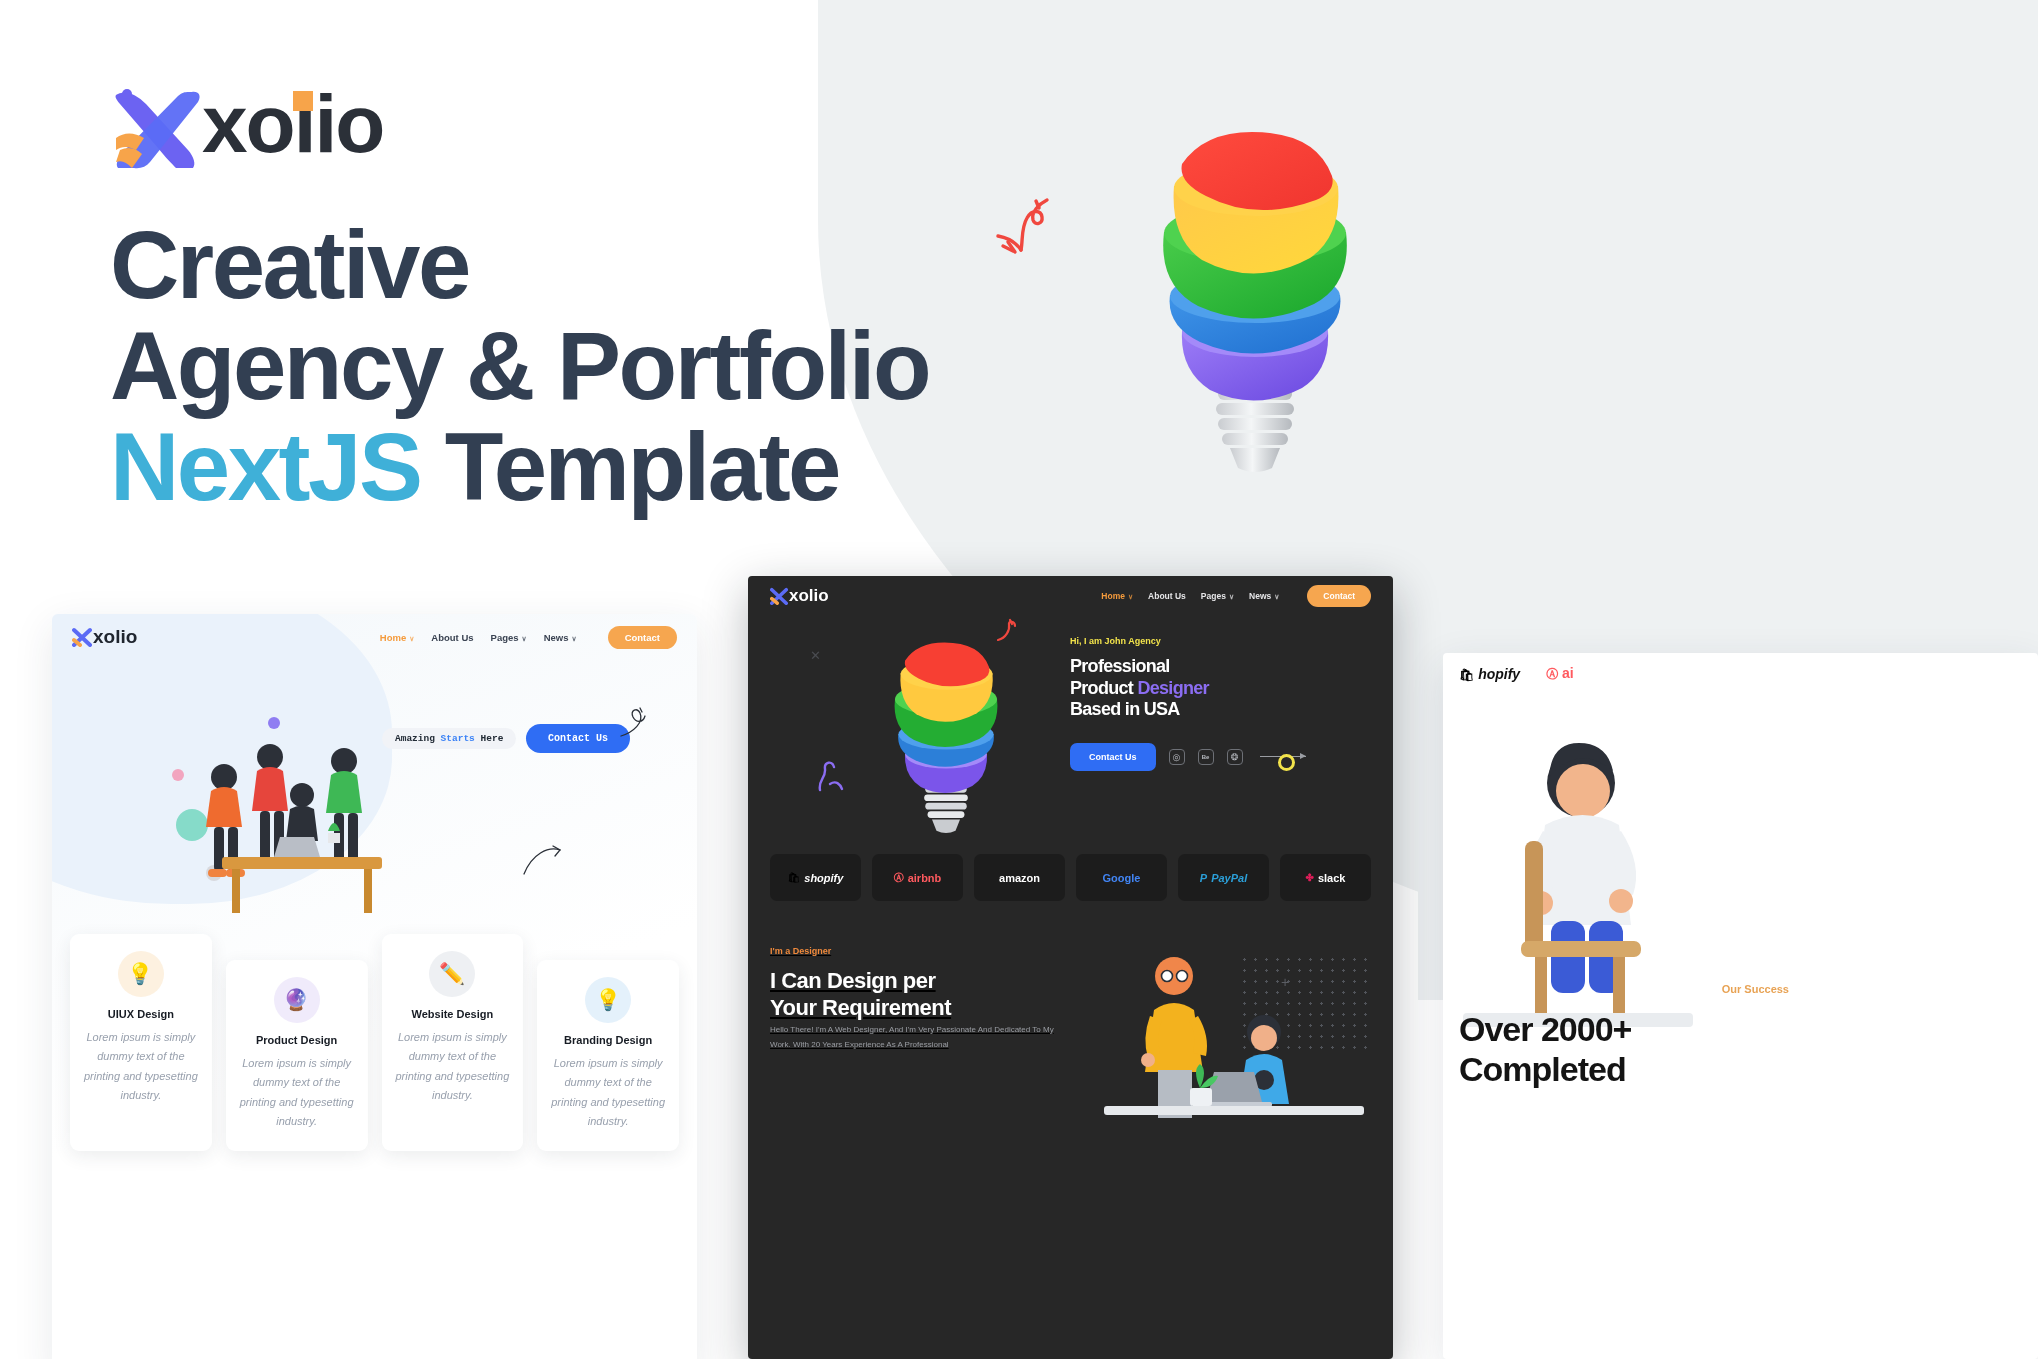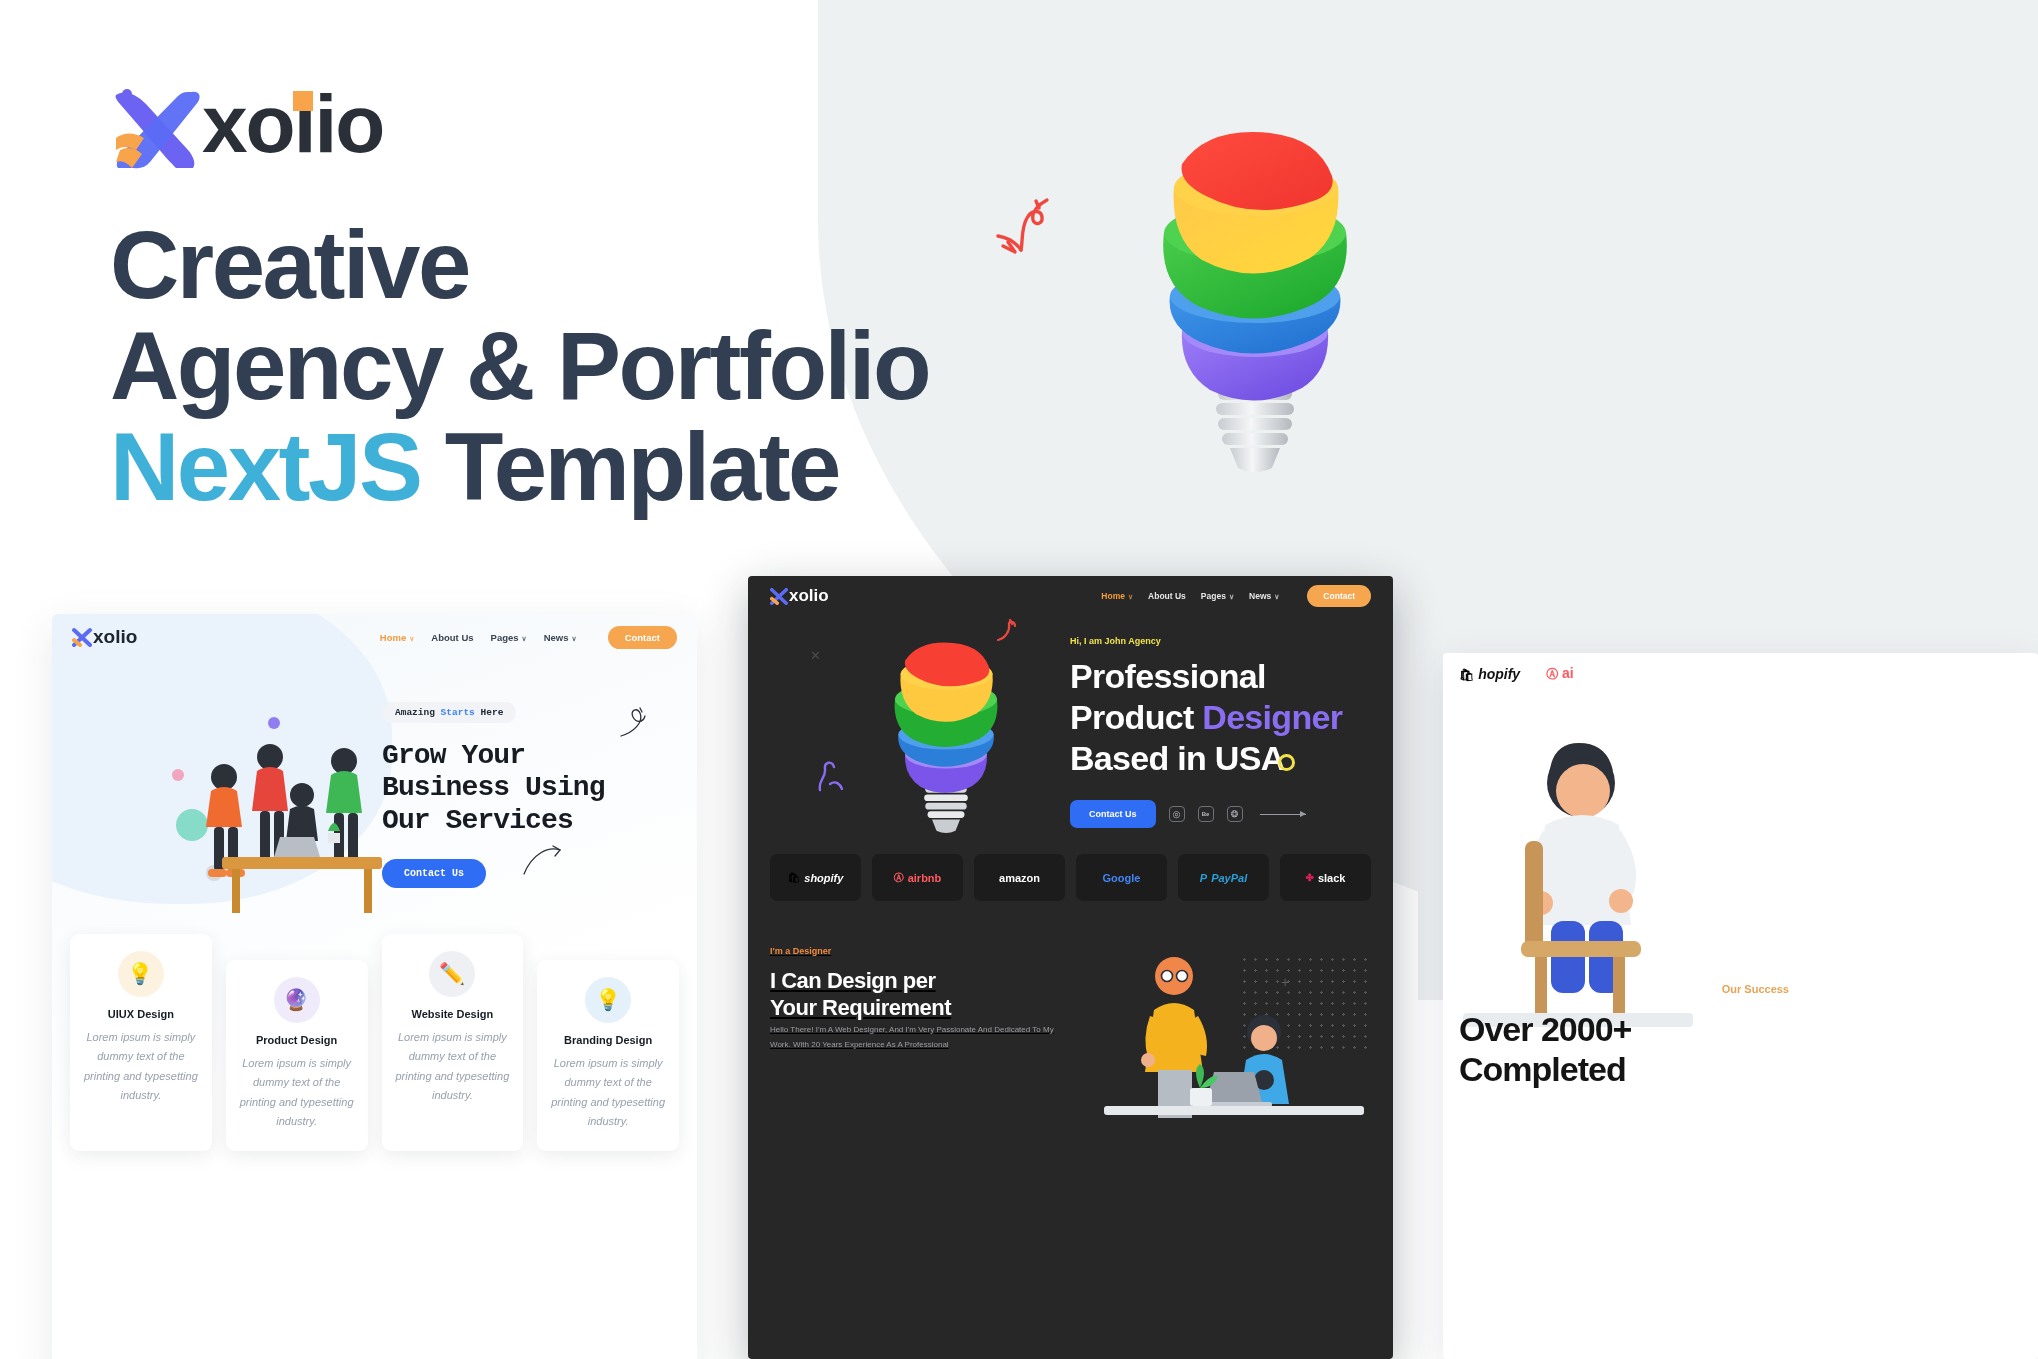--- a/index.html
+++ b/index.html
@@ -163,21 +163,21 @@
     font-size: 8.5px; color: #e6e6e8; font-weight: 600;
   }
   .md-nav-items .active { color: #f59b3c; }
   .md-contact {
     background: #f6a64f; color: #fff; font-size: 8.5px; font-weight: 700;
     padding: 6px 16px; border-radius: 14px; margin-left: 13px;
   }
   .md-hero-text { position: absolute; left: 322px; top: 60px; width: 300px; }
   .md-kicker { font-size: 9px; font-weight: 700; color: #f2e34b; }
   .md-h1 {
-    margin-top: 10px; font-size: 34px; font-weight: 700;
+    margin-top: 10px; font-size: 18px; font-weight: 700;
     color: #ffffff; line-height: 1.2; letter-spacing: -.7px;
   }
   .md-h1 .purple { color: #8b6df2; }
   .md-cta-row { margin-top: 22px; display: flex; align-items: center; gap: 13px; }
   .md-btn {
     background: #2f6df4; color: #fff; font-size: 9px; font-weight: 700;
     padding: 9px 19px; border-radius: 7px;
   }
   .soc {
     width: 16px; height: 16px; border-radius: 4px;
@@ -410,25 +410,20 @@
       <rect x="60" y="158" width="160" height="12" rx="3" fill="#d9983f"></rect>
       <rect x="70" y="170" width="8" height="44" fill="#c8892f"></rect>
       <rect x="202" y="170" width="8" height="44" fill="#c8892f"></rect>
     </svg>
   </div>
 
   <div class="ml-hero-text">
     <div class="pill">
       <span>Amazing </span><span class="blue">Starts</span><span> Here</span>
     </div>
-    <div class="ml-h1">
-      <div>Grow Your</div>
-      <div>Business Using</div>
-      <div>Our Services</div>
-    </div>
     <div class="ml-btn">Contact Us</div>
   </div>
 
   <span class="hidden-ov" style="left:566px;top:92px">
     <svg width="30" height="34" viewBox="0 0 30 34" fill="none" stroke="#2b3038" stroke-width="1.3" stroke-linecap="round">
       <path d="M3 30 C16 26, 26 16, 22 7 C19 1, 12 4, 15 11 C18 17, 25 17, 27 10"></path>
       <path d="M22 2 L24 6"></path>
     </svg>
   </span>
   <span class="hidden-ov" style="left:470px;top:230px">

